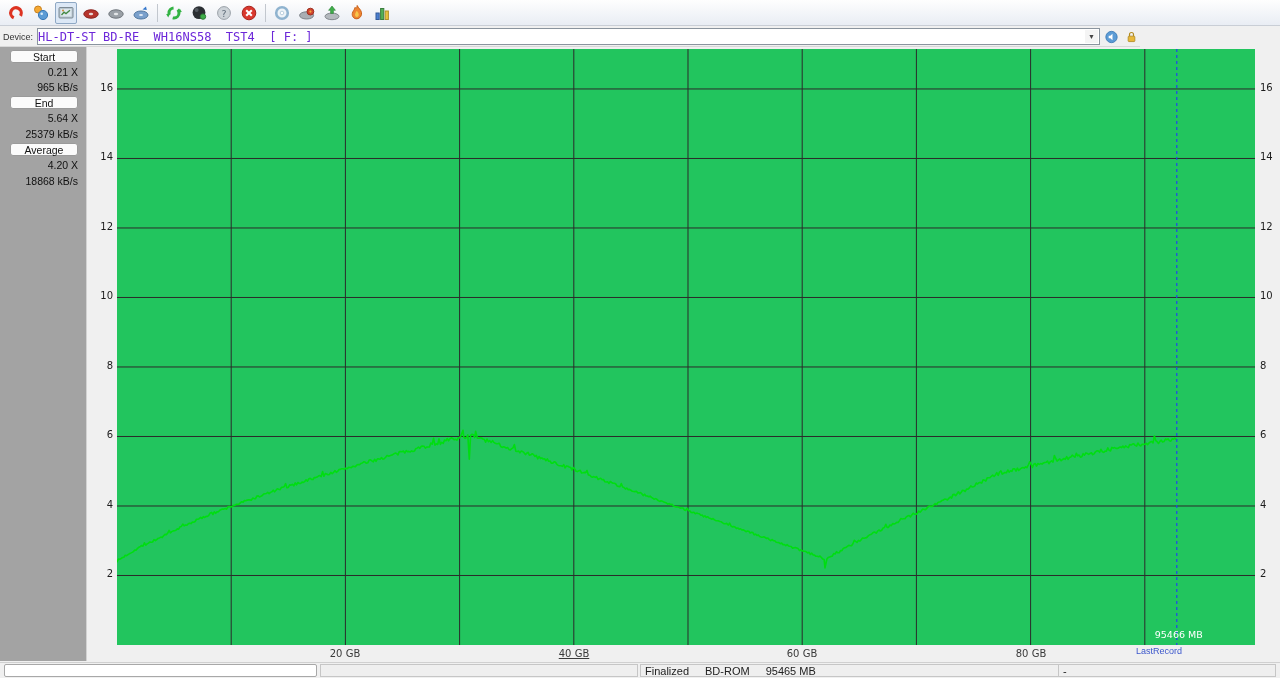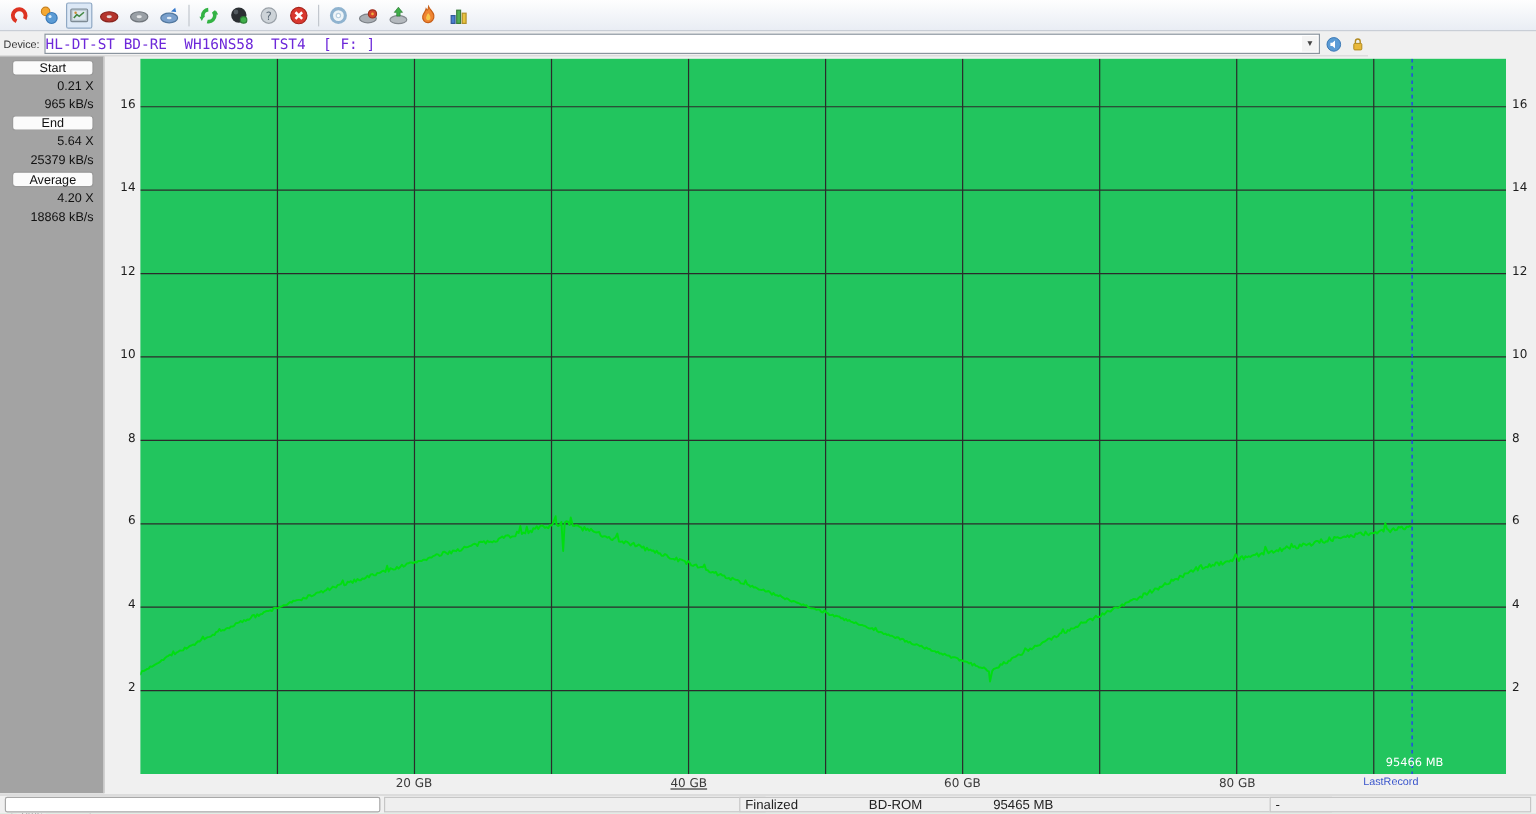--- a/index.html
+++ b/index.html
@@ -264,21 +264,21 @@
         <polyline points="0.0,512.9 1.4,510.1 2.7,510.2 4.1,509.5 5.5,508.5 6.9,508.2 8.2,506.3 9.6,506.7 11.0,505.7 12.3,504.8 13.7,504.1 15.1,503.4 16.4,502.6 17.8,501.0 19.2,501.1 20.6,499.3 21.9,498.2 23.3,497.5 24.7,496.5 26.0,497.2 27.4,493.8 28.8,496.2 30.1,494.9 31.5,494.1 32.9,493.0 34.3,493.2 35.6,493.0 37.0,490.6 38.4,491.6 39.7,490.6 41.1,489.3 42.5,488.9 43.9,488.1 45.2,488.6 46.6,486.8 48.0,485.4 49.3,485.6 50.7,484.1 52.1,481.4 53.4,483.8 54.8,482.6 56.2,481.9 57.6,481.7 58.9,481.3 60.3,479.9 61.7,480.2 63.0,477.8 64.4,477.4 65.8,475.1 67.1,476.8 68.5,476.0 69.9,476.3 71.3,474.8 72.6,474.2 74.0,474.6 75.4,473.1 76.7,473.2 78.1,472.5 79.5,470.3 80.9,470.2 82.2,469.7 83.6,468.4 85.0,469.5 86.3,467.7 87.7,468.5 89.1,467.3 90.4,467.5 91.8,466.3 93.2,463.9 94.6,463.4 95.9,465.5 97.3,462.9 98.7,464.3 100.0,462.9 101.4,462.7 102.8,461.2 104.2,460.6 105.5,460.1 106.9,460.1 108.3,459.6 109.6,460.2 111.0,457.8 112.4,457.4 113.7,457.9 115.1,457.6 116.5,456.6 117.9,456.3 119.2,455.4 120.6,455.4 122.0,455.1 123.3,453.9 124.7,452.7 126.1,453.2 127.4,451.5 128.8,451.7 130.2,451.1 131.6,450.9 132.9,450.9 134.3,451.2 135.7,449.1 137.0,449.6 138.4,449.8 139.8,447.1 141.2,446.9 142.5,447.9 143.9,447.3 145.3,446.5 146.6,445.1 148.0,444.7 149.4,444.5 150.7,443.4 152.1,444.7 153.5,443.4 154.9,442.7 156.2,441.2 157.6,442.8 159.0,441.3 160.3,439.8 161.7,440.3 163.1,440.6 164.4,438.4 165.8,438.3 167.2,437.6 168.6,434.6 169.9,438.7 171.3,438.4 172.7,435.8 174.0,436.2 175.4,435.3 176.8,436.8 178.2,433.9 179.5,435.8 180.9,433.5 182.3,434.5 183.6,434.5 185.0,433.1 186.4,433.4 187.7,432.6 189.1,430.8 190.5,432.1 191.9,429.7 193.2,429.4 194.6,430.4 196.0,430.5 197.3,428.5 198.7,428.6 200.1,428.1 201.4,427.0 202.8,426.6 204.2,427.6 205.6,422.5 206.9,427.3 208.3,424.5 209.7,425.0 211.0,425.7 212.4,425.5 213.8,423.4 215.2,424.7 216.5,423.5 217.9,421.6 219.3,423.3 220.6,422.4 222.0,420.6 223.4,420.4 224.7,419.7 226.1,419.7 227.5,420.4 228.9,419.1 230.2,419.8 231.6,418.4 233.0,418.5 234.3,418.6 235.7,417.4 237.1,417.4 238.4,417.8 239.8,416.1 241.2,415.5 242.6,415.7 243.9,414.4 245.3,414.0 246.7,412.8 248.0,413.0 249.4,414.3 250.8,413.8 252.2,411.0 253.5,410.8 254.9,411.9 256.3,412.9 257.6,410.3 259.0,412.3 260.4,409.8 261.7,409.9 263.1,410.3 264.5,408.6 265.9,410.2 267.2,409.8 268.6,408.3 270.0,406.6 271.3,407.1 272.7,406.9 274.1,406.2 275.4,405.9 276.8,404.9 278.2,404.1 279.6,404.5 280.9,406.0 282.3,402.6 283.7,402.5 285.0,402.7 286.4,402.0 287.8,404.0 289.2,401.7 290.5,402.7 291.9,402.4 293.3,402.9 294.6,401.9 296.0,402.5 297.4,402.1 298.7,399.8 300.1,399.1 301.5,398.1 302.9,399.3 304.2,397.4 305.6,397.1 307.0,397.2 308.3,399.1 309.7,398.1 311.1,398.0 312.5,397.9 313.8,394.1 315.2,395.2 316.6,389.3 317.9,396.1 319.3,394.8 320.7,395.5 322.0,389.9 323.4,395.4 324.8,393.3 326.2,394.5 327.5,391.1 328.9,391.7 330.3,389.5 331.6,391.9 333.0,389.6 334.4,388.8 335.7,389.4 337.1,390.8 338.5,390.3 339.9,391.2 341.2,388.7 342.6,388.9 344.0,386.8 346.0,381.2 346.7,387.9 348.1,389.4 349.5,388.5 350.8,385.9 352.3,410.1 353.6,386.6 354.9,385.4 356.3,385.7 357.7,388.6 358.6,382.3 360.4,389.2 361.8,389.3 363.2,388.7 364.5,389.0 365.9,390.0 367.3,390.5 368.6,393.2 370.0,390.1 371.4,392.7 372.7,391.6 374.1,393.5 375.5,391.6 376.9,393.4 378.2,394.2 379.6,394.7 381.0,394.6 382.3,394.3 383.7,397.5 385.1,398.4 386.5,397.8 387.8,398.1 389.2,399.1 390.6,398.5 391.9,400.4 393.3,401.0 394.7,399.6 396.0,398.9 397.4,395.6 398.8,402.2 400.2,402.5 401.5,402.1 402.9,403.8 404.3,402.0 405.6,402.5 407.0,403.7 408.4,405.6 409.7,404.2 411.1,403.4 412.5,406.3 413.9,405.8 415.2,404.7 416.6,405.7 418.0,407.4 419.3,406.4 420.7,409.8 422.1,407.5 423.5,409.6 424.8,408.9 426.2,410.0 427.6,409.8 428.9,411.7 430.3,409.9 431.7,412.3 433.0,412.0 434.4,414.2 435.8,414.1 437.2,412.7 438.5,413.3 439.9,415.3 441.3,416.5 442.6,416.7 444.0,416.7 445.4,417.4 446.7,415.6 448.1,418.9 449.5,416.9 450.9,417.3 452.2,418.0 453.6,418.4 455.0,421.0 456.3,418.5 457.7,420.0 459.1,422.2 460.5,422.6 461.8,421.7 463.2,421.4 464.6,424.0 465.9,423.8 467.3,423.4 468.7,423.7 470.0,421.5 471.4,425.9 472.8,426.2 474.2,427.7 475.5,428.2 476.9,427.6 478.3,428.4 479.6,427.6 481.0,430.5 482.4,429.8 483.7,429.3 485.1,430.7 486.5,430.5 487.9,432.8 489.2,433.0 490.6,432.7 492.0,434.4 493.3,432.5 494.7,433.5 496.1,434.2 497.5,434.3 498.8,435.0 500.2,437.1 501.6,437.4 502.9,437.8 504.3,434.6 505.7,438.0 507.0,438.5 508.4,440.0 509.8,439.1 511.2,440.6 512.5,440.4 513.9,441.2 515.3,442.3 516.6,442.5 518.0,442.6 519.4,442.3 520.8,443.9 522.1,443.9 523.5,443.5 524.9,444.8 526.2,446.6 527.6,445.2 529.0,447.0 530.3,447.0 531.7,447.8 533.1,447.1 534.5,448.4 535.8,449.2 537.2,450.3 538.6,449.6 539.9,450.3 541.3,451.6 542.7,452.4 544.0,451.8 545.4,452.2 546.8,453.1 548.2,453.5 549.5,454.1 550.9,455.1 552.3,454.6 553.6,455.7 555.0,455.3 556.4,457.0 557.8,457.5 559.1,457.9 560.5,458.0 561.9,458.3 563.2,459.1 564.6,459.0 566.0,459.0 567.3,460.9 568.7,461.4 570.1,459.3 571.5,461.5 572.8,461.9 574.2,463.5 575.6,463.6 576.9,463.2 578.3,464.8 579.7,464.1 581.0,464.5 582.4,464.7 583.8,466.2 585.2,466.1 586.5,467.8 587.9,466.8 589.3,468.4 590.6,467.7 592.0,469.0 593.4,469.5 594.8,470.2 596.1,469.6 597.5,470.8 598.9,471.7 600.2,471.8 601.6,471.9 603.0,472.5 604.3,472.8 605.7,473.9 607.1,474.7 608.5,474.7 609.8,474.4 611.2,476.1 612.6,474.1 613.9,476.8 615.3,477.9 616.7,477.6 618.0,478.1 619.4,479.4 620.8,479.0 622.2,480.1 623.5,479.8 624.9,480.9 626.3,480.8 627.6,481.6 629.0,482.7 630.4,482.0 631.8,482.2 633.1,484.0 634.5,483.3 635.9,483.6 637.2,485.8 638.6,485.1 640.0,486.5 641.3,485.9 642.7,487.6 644.1,488.1 645.5,488.3 646.8,487.8 648.2,488.5 649.6,489.5 650.9,489.1 652.3,490.6 653.7,491.6 655.0,490.5 656.4,491.6 657.8,491.8 659.2,493.3 660.5,493.5 661.9,493.6 663.3,494.7 664.6,494.1 666.0,495.6 667.4,495.5 668.8,496.7 670.1,495.7 671.5,496.9 672.9,497.3 674.2,497.5 675.6,499.3 677.0,498.7 678.3,498.6 679.7,499.1 681.1,499.6 682.5,501.6 683.8,500.9 685.2,501.7 686.6,502.3 687.9,502.3 689.3,502.8 690.7,503.9 692.1,503.3 693.4,505.5 694.8,504.2 696.2,505.9 697.5,506.1 698.9,507.3 700.3,507.3 701.6,507.7 703.0,507.1 704.4,508.5 705.8,510.1 707.1,510.5 708.0,518.9 709.9,510.0 711.2,508.4 712.6,507.9 714.0,507.4 715.3,507.2 716.7,504.5 718.1,505.0 719.5,502.7 720.8,503.8 722.2,503.7 723.6,501.5 724.9,501.7 726.3,499.4 727.7,498.7 729.1,498.4 730.4,497.4 731.8,496.3 733.2,496.8 734.5,496.7 735.9,494.7 737.3,491.3 738.6,492.3 740.0,493.5 741.4,491.4 742.8,492.1 744.1,490.9 745.5,489.0 746.9,489.3 748.2,488.9 749.6,488.6 751.0,487.1 752.3,486.0 753.7,485.6 755.1,484.6 756.5,483.2 757.8,483.1 759.2,484.2 760.6,482.1 761.9,481.0 763.3,482.0 764.7,481.2 766.1,479.0 767.4,478.5 768.8,475.3 770.2,478.4 771.5,478.4 772.9,476.0 774.3,476.7 775.6,474.6 777.0,474.9 778.4,474.4 779.8,473.3 781.1,473.5 782.5,471.6 783.9,469.5 785.2,470.0 786.6,469.8 788.0,469.7 789.3,467.9 790.7,467.0 792.1,466.6 793.5,467.9 794.8,465.9 796.2,464.2 797.6,465.3 798.9,465.2 800.3,464.5 801.7,462.0 803.1,463.2 804.4,461.7 805.8,460.0 807.2,460.4 808.5,460.7 809.9,459.1 811.3,457.6 812.6,457.1 814.0,457.4 815.4,457.4 816.8,456.0 818.1,454.6 819.5,455.8 820.9,453.4 822.2,453.0 823.6,452.7 825.0,451.4 826.3,451.0 827.7,450.1 829.1,450.3 830.5,450.9 831.8,449.3 833.2,448.0 834.6,449.1 835.9,445.6 837.3,445.4 838.7,446.7 840.1,444.7 841.4,442.8 842.8,445.0 844.2,443.3 845.5,441.3 846.9,441.5 848.3,442.5 849.6,440.0 851.0,440.2 852.4,438.9 853.8,436.9 855.1,438.0 856.5,437.8 857.9,436.9 859.2,434.0 860.6,435.0 862.0,433.7 863.3,433.4 864.7,434.1 866.1,430.8 867.5,431.2 868.8,432.1 870.2,428.9 871.6,428.8 872.9,428.8 874.3,427.3 875.7,426.2 877.1,427.5 878.4,425.9 879.8,423.6 881.2,426.4 882.5,423.1 883.9,421.9 885.3,425.1 886.6,424.3 888.0,423.4 889.4,423.8 890.8,421.0 892.1,423.2 893.5,421.7 894.9,422.4 896.2,419.7 897.6,419.7 899.0,422.1 900.4,419.1 901.7,421.5 903.1,420.2 904.5,419.0 905.8,418.6 907.2,419.1 908.6,417.8 909.9,418.7 911.3,416.0 912.7,412.8 914.1,415.4 915.4,418.5 916.8,415.3 918.2,414.5 919.5,417.1 920.9,414.5 922.3,415.4 923.6,414.6 925.0,415.1 926.4,414.0 927.8,413.5 929.1,413.3 930.5,412.1 931.9,414.7 933.2,412.8 934.6,411.9 936.0,413.1 937.4,406.5 938.7,409.5 940.1,412.1 941.5,410.8 942.8,409.9 944.2,411.7 945.6,410.5 946.9,409.5 948.3,410.3 949.7,407.7 951.1,410.3 952.4,408.5 953.8,407.9 955.2,406.2 956.5,407.2 957.9,408.2 959.3,404.2 960.6,406.9 962.0,406.0 963.4,408.1 964.8,407.8 966.1,404.7 967.5,406.2 968.9,403.9 970.2,404.4 971.6,405.4 973.0,404.5 974.4,403.8 975.7,405.7 977.1,404.8 978.5,402.8 979.8,401.9 981.2,401.8 982.6,403.3 983.9,400.3 985.3,402.7 986.7,403.4 988.1,402.1 989.4,402.2 990.8,398.8 992.2,401.3 993.5,401.9 994.9,398.4 996.3,399.1 997.6,398.6 999.0,399.4 1000.4,399.5 1001.8,398.7 1003.1,398.1 1004.5,398.6 1005.9,397.1 1007.2,398.7 1008.6,396.9 1010.0,397.9 1011.4,398.6 1012.7,395.5 1014.1,396.0 1015.5,395.1 1016.8,394.7 1018.2,396.4 1019.6,397.1 1020.9,394.0 1022.3,396.0 1023.7,397.0 1025.1,395.3 1026.4,395.4 1027.8,395.3 1029.2,394.3 1030.5,395.6 1031.9,394.1 1033.3,393.0 1034.6,392.5 1036.0,393.9 1037.4,387.0 1038.8,391.7 1040.1,392.7 1041.5,394.5 1042.9,392.4 1044.2,391.2 1045.6,393.0 1047.0,392.6 1048.4,390.1 1049.7,390.7 1051.1,389.9 1052.5,391.8 1053.8,392.1 1055.2,389.9 1056.6,390.1 1057.9,389.3 1059.3,390.4" fill="none" stroke="#00dd11" stroke-width="1.6" stroke-linejoin="round" stroke-linecap="round"></polyline>
         <line x1="1059.7732062217763" y1="0" x2="1059.7732062217763" y2="596" stroke="#2244ee" stroke-width="1.2" stroke-dasharray="3 3"></line>
         <text x="1061.7732062217763" y="589" fill="#ffffff" font-size="9.5" text-anchor="middle" font-family="DejaVu Sans, sans-serif">95466 MB</text>
       </svg>
   </div>
   <div id="last-record-label" style="left: 1136px;">LastRecord</div>
 
   <div id="status-bar">
     <div id="seg-progress" class="sb-seg" style="left:4px; width:313px;"></div>
     <div class="sb-seg" style="left:320px; width:318px;"></div>
-    <div id="seg-info" class="sb-seg" style="left:616px; width:494px;gap:43px;">
+    <div id="seg-info" class="sb-seg" style="left:640px; width:494px;">
       <span>Finalized</span>
       <span>BD-ROM</span>
       <span>95465 MB</span>
     </div>
     <div class="sb-seg" style="left:1058px; width:218px;">-</div>
   </div>
 
 </div>
 
 </body></html>

